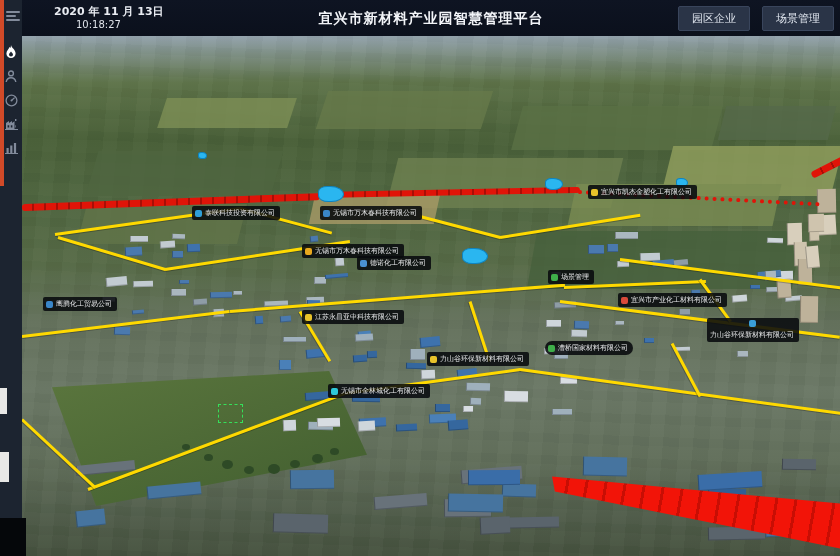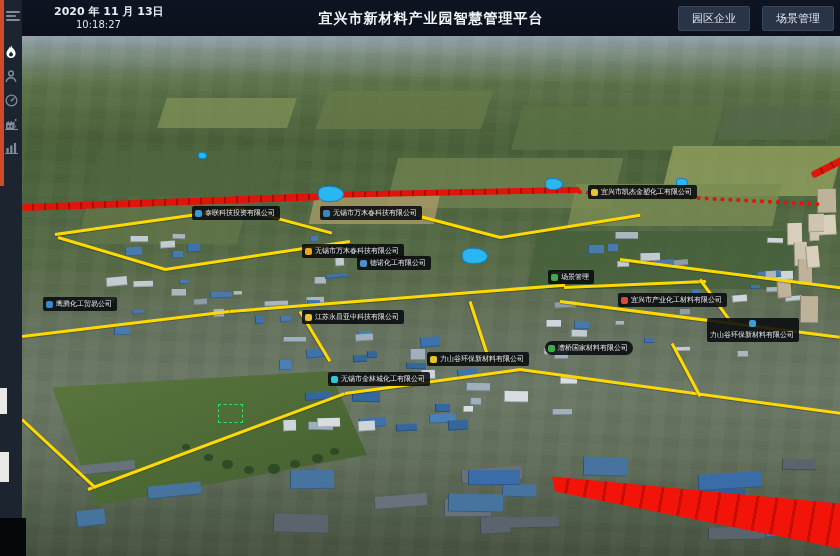--- a/index.html
+++ b/index.html
@@ -355,21 +355,21 @@
           <span class="m-tx">力山谷环保新材料有限公司</span>
         </div>
         <div class="marker" style="left: 523px; top: 305px; border-radius: 7px;">
           <span class="m-ic" style="background: rgb(63, 174, 74);"></span>
           <span class="m-tx">漕桥国家材料有限公司</span>
         </div>
         <div class="marker" style="left: 405px; top: 316px;">
           <span class="m-ic" style="background: rgb(232, 195, 42);"></span>
           <span class="m-tx">力山谷环保新材料有限公司</span>
         </div>
-        <div class="marker" style="left: 306px; top: 336px;">
+        <div class="marker" style="left: 306px; top: 348px;">
           <span class="m-ic" style="background: rgb(46, 200, 216);"></span>
           <span class="m-tx">无锡市金林城化工有限公司</span>
         </div>
       </div>
     <div class="selbox"></div>
   </div>
 
   <div class="edge-pop" style="left:0; top:388px; width:7px; height:26px;"></div>
   <div class="edge-pop" style="left:0; top:452px; width:9px; height:30px;"></div>
 </div>

